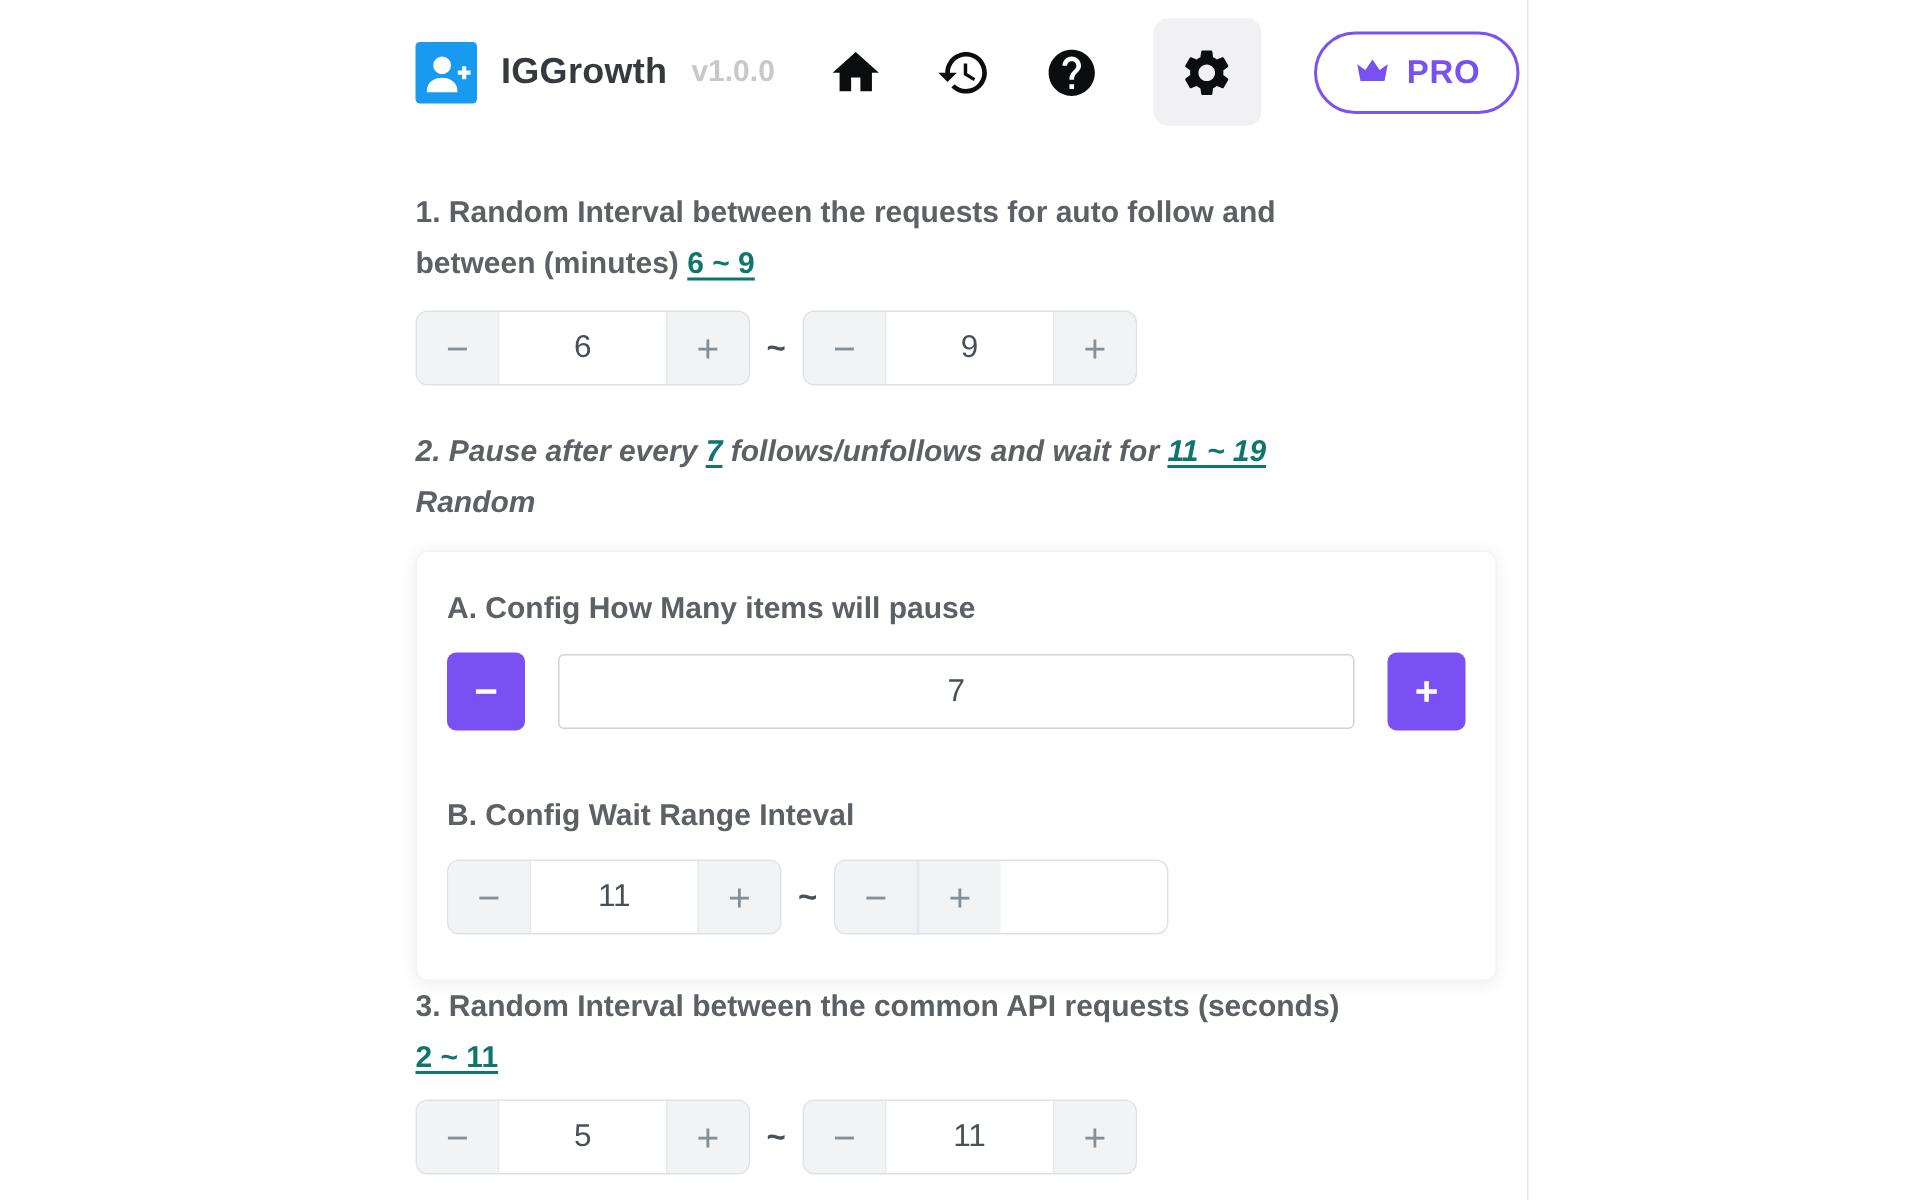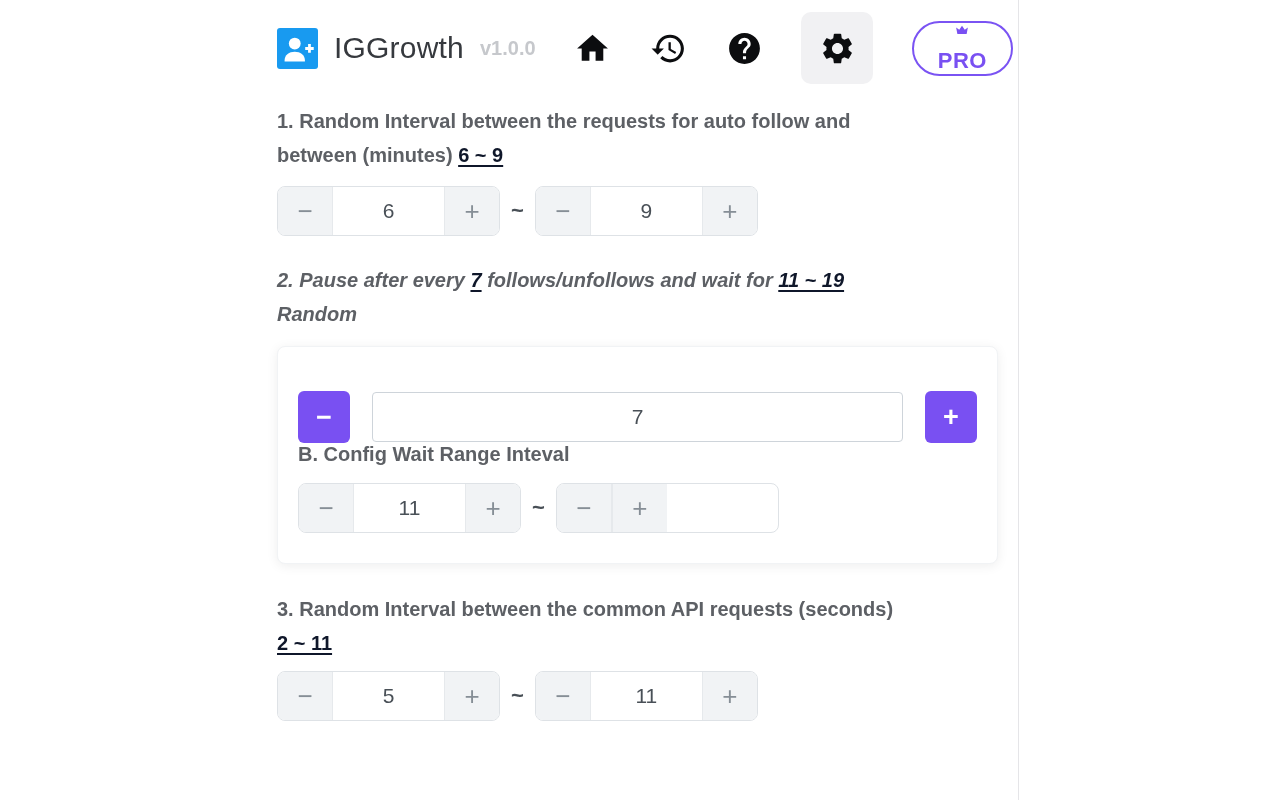--- a/index.html
+++ b/index.html
@@ -8,38 +8,38 @@
   .popup { width:1019px; height:800px; border-right:1px solid #e5e5e8; background:#fff; }
   .content { margin-left:277px; width:736px; }
 
   
   .header { display:flex; align-items:center; justify-content:space-between;
             padding-top:8px; height:88px; }
   .brand { display:flex; align-items:center; gap:16px; }
   .logo { width:41px; height:41px; background:#189af0; border-radius:3px;
           display:flex; align-items:center; justify-content:center; }
   .logo svg { width:33px; height:33px; }
-  .app-title { font-size:30px; font-weight:normal; color:#36393e; letter-spacing:.2px; }
+  .app-title { font-size:24px; font-weight:bold; color:#36393e; letter-spacing:.2px; }
   .app-version { font-size:20px; font-weight:bold; color:#c6c8cc; }
   .icon-btn { background:none; border:none; cursor:pointer; display:flex;
               align-items:center; justify-content:center; padding:0; }
   .icon-btn svg { width:37px; height:37px; fill:#0c0d0f; }
   .gear-btn { width:72px; height:72px; background:#f1f1f3; border-radius:10px; }
   .pro-btn { display:flex; align-items:center; gap:10px; background:#fff;
              border:2px solid #7a53f3; border-radius:28px; height:55px;
-             padding:0 24px; cursor:pointer;flex-direction:column; }
+             padding:0 24px; cursor:pointer; }
   .pro-btn svg { width:26px; height:26px; fill:#7950f2; }
   .pro-btn span { font-size:22px; font-weight:bold; color:#7950f2; letter-spacing:.5px; }
 
   
   .section-text { font-size:20px; font-weight:600; color:#5d6065; line-height:34px; }
-  .p1 { margin-top:16px; }
+  .p1 { margin-top:37px; }
   .p2 { margin-top:27px;font-style:italic; }
-  .p3 { margin-top:28px; }
-  a.range-link { color:#0f172a; font-weight:bold; text-decoration:underline;
+  .p3 { }
+  a.range-link { color:#0f766e; font-weight:bold; text-decoration:underline;
                  text-underline-offset:3px; cursor:pointer; }
 
   
   .stepper-row { display:flex; align-items:center; gap:11px; }
   .row1 { margin-top:14px; }
   .row3 { margin-top:11px; }
   .stepper { display:flex; height:50px; width:223px; border:1px solid #dee2e6;
              border-radius:8px; overflow:hidden; background:#fff; }
   .stepper button { width:55px; background:#f1f3f5; border:none; cursor:pointer;
                     font-size:26px; font-weight:400; color:#868e96; line-height:1; }
@@ -55,21 +55,21 @@
           background:#fff; box-shadow:0 2px 12px rgba(0,0,0,.07);
           padding:27px 20px 30px 20px; }
   .card-label { font-size:20px; font-weight:600; color:#5d6065; }
   .pause-row { display:flex; align-items:center; gap:22px; margin-top:17px; }
   .purple-btn { width:52px; height:52px; background:#7950f2; border:none; border-radius:6px;
                 color:#fff; font-size:27px; font-weight:bold; line-height:1; cursor:pointer;
                 display:flex; align-items:center; justify-content:center; }
   .pause-input { flex:1; height:50px; border:1px solid #ced4da; border-radius:4px;
                  text-align:center; font-size:21px; color:#495057; outline:none;
                  font-family:"Liberation Sans", sans-serif; }
-  .label-b { }
+  .label-b { margin-top:46px; }
   .rowB { margin-top:17px; }
 </style>
 </head>
 <body>
 
 <div class="popup">
   <div class="content">
 
     <div class="header">
       <div class="brand">
@@ -138,20 +138,21 @@
 
     <p class="section-text p2">
       <span>2. Pause after every</span>
       <a class="range-link">7</a>
       <span>follows/unfollows and wait for</span>
       <a class="range-link">11 ~ 19</a><br>
       <span>Random</span>
     </p>
 
     <div class="card">
+      <div class="card-label">A. Config How Many items will pause</div>
 
       <div class="pause-row">
         <button class="purple-btn">−</button>
         <input class="pause-input" type="text" value="7" style="">
         <button class="purple-btn">+</button>
       </div>
 
       <div class="card-label label-b">B. Config Wait Range Inteval</div>
 
       <div class="stepper-row rowB">

